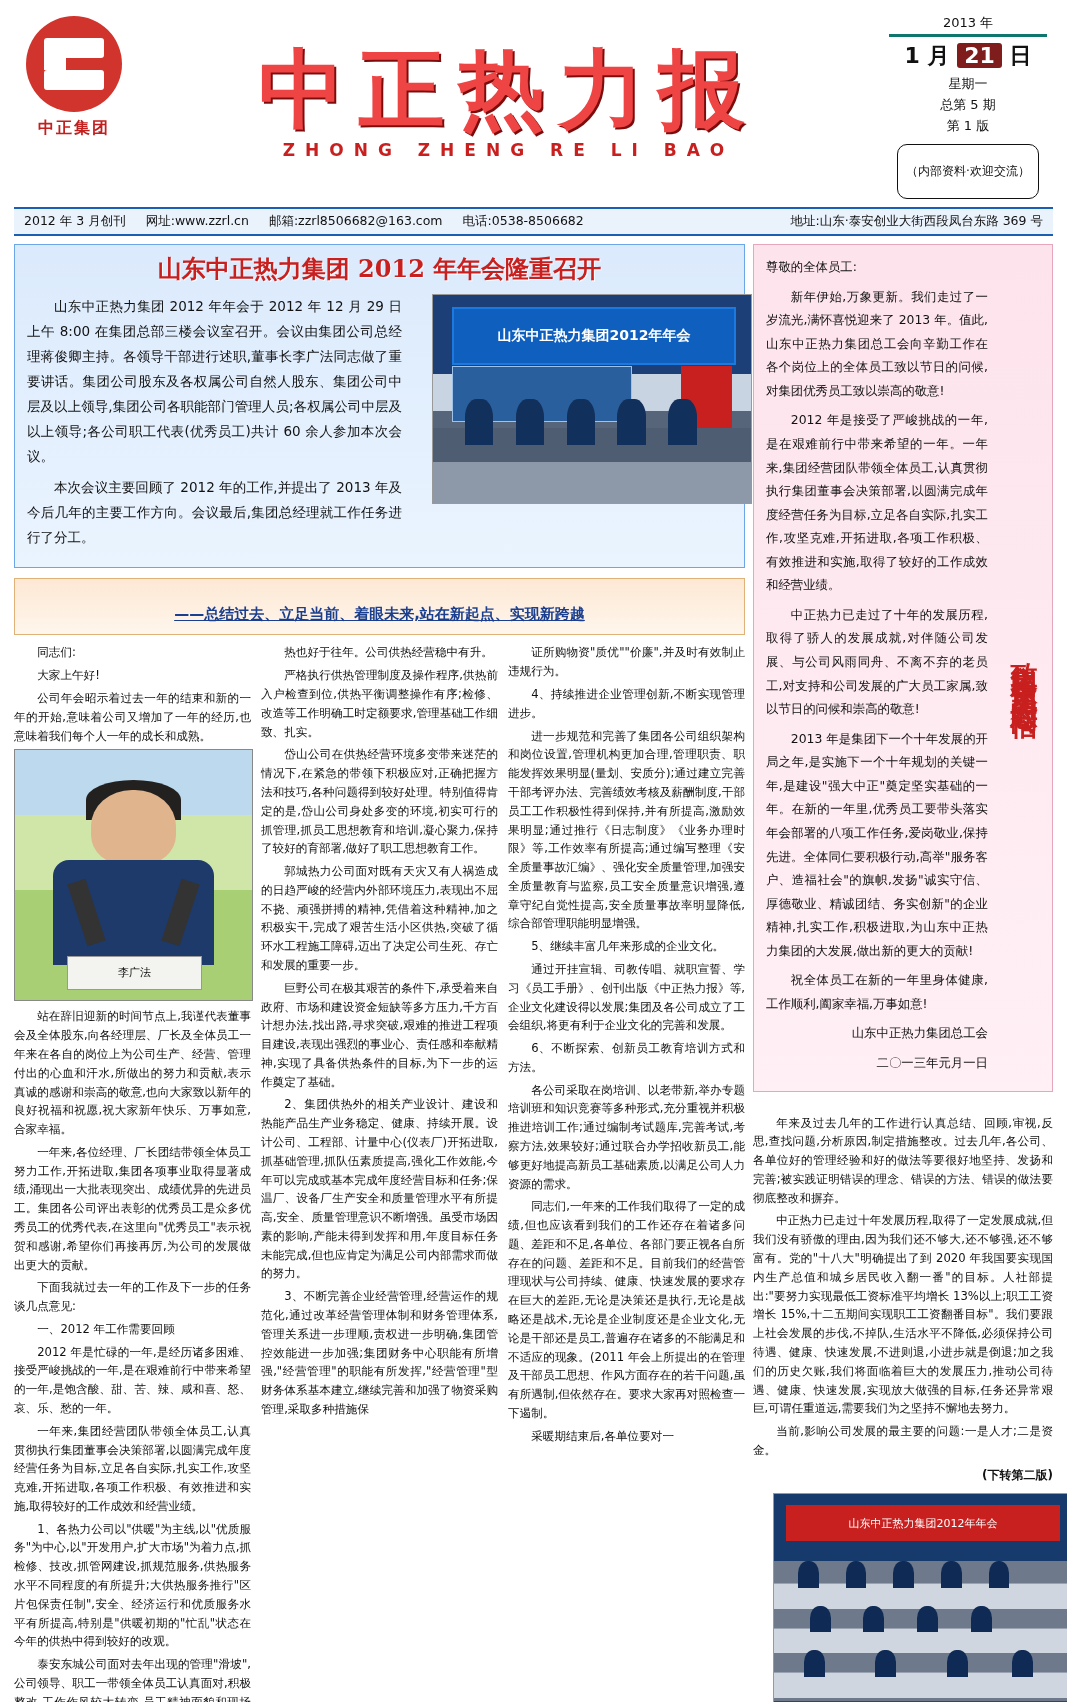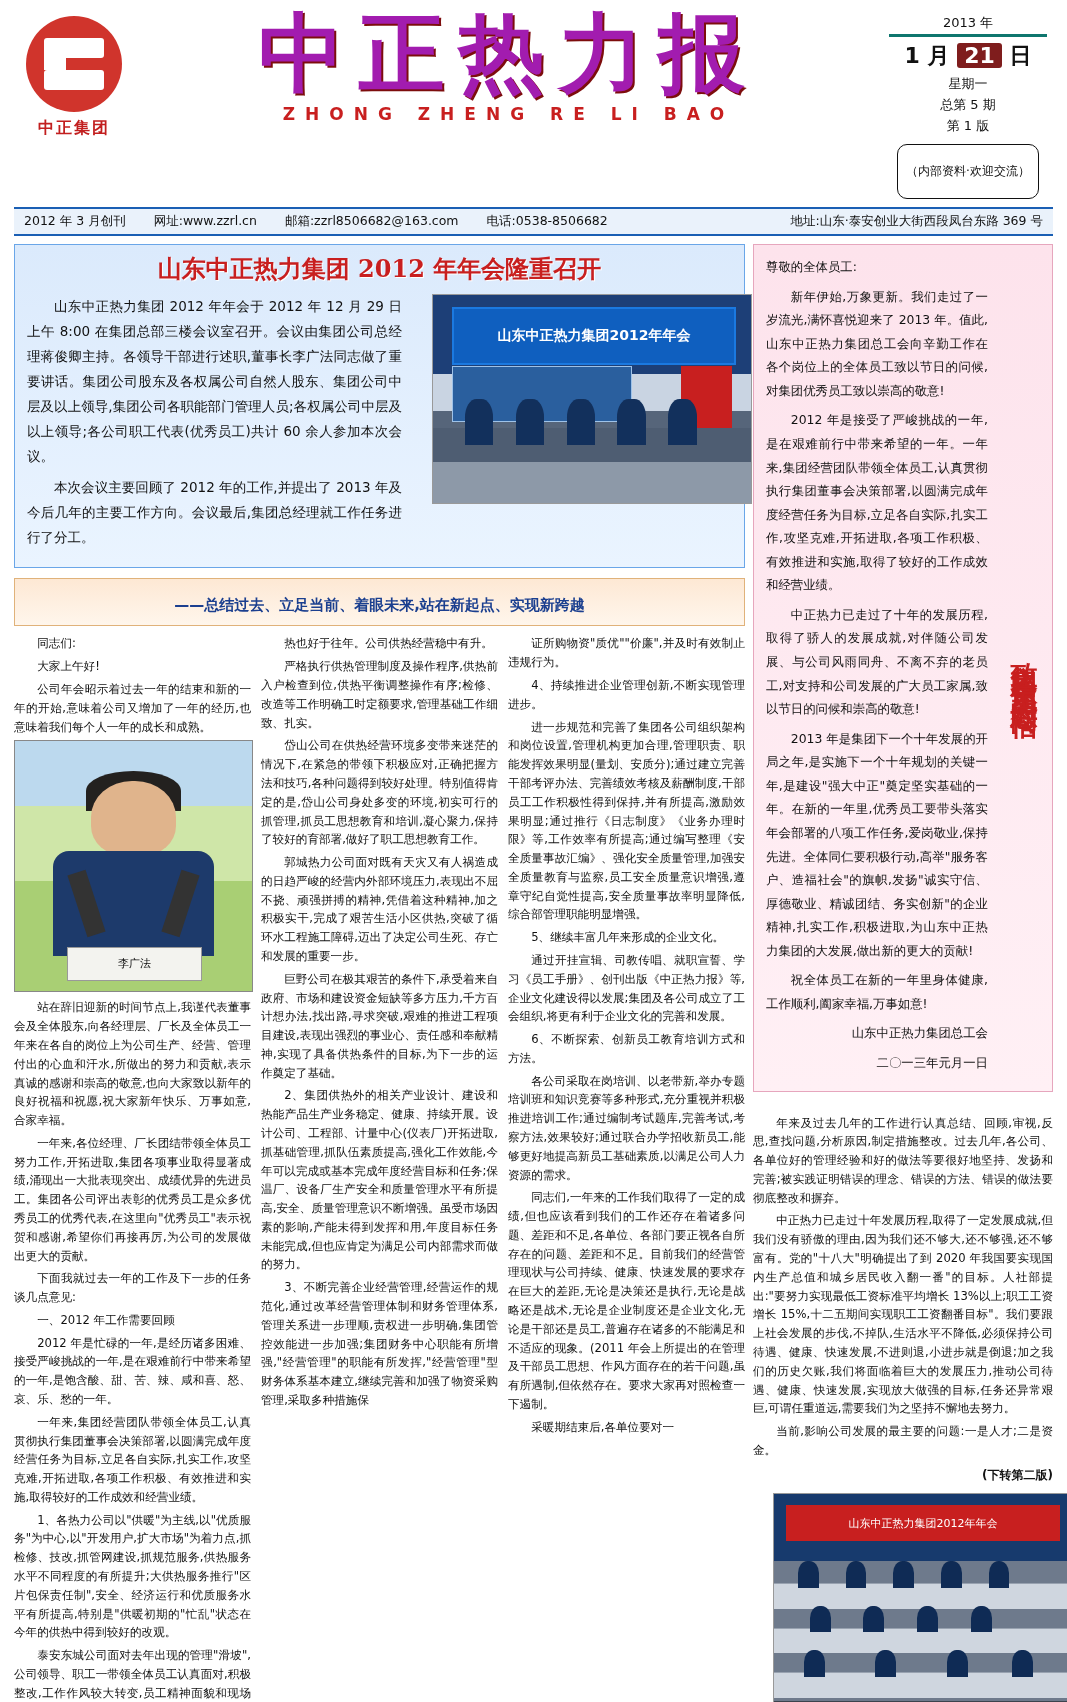--- a/index.html
+++ b/index.html
@@ -7,30 +7,30 @@
   .page{width:1067px;min-height:1702px;position:relative;padding:0;box-sizing:border-box;background:#fff;}
   
   .masthead{display:flex;align-items:flex-start;padding:10px 14px 0 14px;}
   .logo-col{width:120px;flex:0 0 120px;text-align:center;padding-top:6px;}
   .logo-mark{width:96px;height:96px;border-radius:50%;background:#d0342c;margin:0 auto;position:relative;overflow:hidden;}
   .logo-mark:before{content:"";position:absolute;left:18px;top:22px;width:60px;height:20px;background:#fff;border-radius:3px;}
   .logo-mark:after{content:"";position:absolute;left:18px;top:54px;width:60px;height:20px;background:#fff;border-radius:3px;}
   .logo-mark .bar-mid{position:absolute;left:18px;top:38px;width:22px;height:16px;background:#fff;}
   .logo-text{font-size:16px;font-weight:bold;color:#c21f1f;letter-spacing:2px;margin-top:6px;font-family:"DejaVu Sans",sans-serif;}
   .title-col{flex:1;text-align:center;}
-  .paper-title{font-size:86px;line-height:1;font-weight:bold;color:#a21caf;letter-spacing:14px;font-family:"DejaVu Serif","Liberation Serif",serif;text-shadow:2px 2px 0 #7d0d0d;}
+  .paper-title{font-size:86px;line-height:1;font-weight:bold;color:#ef4444;letter-spacing:14px;font-family:"DejaVu Serif","Liberation Serif",serif;text-shadow:2px 2px 0 #7d0d0d;margin-top:36px;}
   .pinyin{font-size:17px;font-weight:bold;color:#c81f1f;letter-spacing:10px;margin-top:8px;}
   .date-col{width:170px;flex:0 0 170px;border:0;padding-top:4px;text-align:center;font-size:13px;}
   .date-col .yr{border-bottom:3px solid #0f766e;padding-bottom:2px;margin:0 6px 4px 6px;}
   .date-line{font-size:22px;font-weight:bold;margin:4px 0;}
   .date-line .day{background:#7f1d1d;color:#fff;padding:0 7px;border-radius:3px;}
   .date-col .sm{font-size:13px;margin:3px 0;}
   .date-col .note{border:1px solid #111;border-radius:10px;display:inline-block;padding:18px 8px;margin-top:6px;font-size:12px;}
   
-  .inforow{display:flex;align-items:flex-start;margin:8px 14px 0 14px;border-top:2px solid #1a5fb4;border-bottom:2px solid #1a5fb4;background:#eaf2fb;font-size:12.5px;padding:4px 0;gap:8px;}
+  .inforow{display:flex;align-items:flex-start;margin:8px 14px 0 14px;border-top:2px solid #1a5fb4;border-bottom:2px solid #1a5fb4;background:#eaf2fb;font-size:12.5px;padding:4px 0;}
   .inforow > div{padding:0 10px;flex:0 0 auto;}
   .inforow .grow{flex:1 1 auto;}
   
   .content{display:flex;margin:8px 14px 0 14px;gap:8px;}
   .left{flex:1 1 auto;}
   .right{flex:0 0 300px;}
   
   .lead{border:1px solid #6aa6e8;background:linear-gradient(#dbeafc,#eaf4ff);padding:10px 12px 12px 12px;}
   .lead h1{margin:0 0 10px 0;font-size:24px;line-height:1.2;color:#c81f1f;text-align:center;font-family:"DejaVu Serif",serif;font-weight:bold;text-shadow:1px 1px 0 #fff;}
   .lead-body{display:flex;gap:10px;}
@@ -41,21 +41,21 @@
   .ph-meeting{height:210px;background:linear-gradient(#1d3f77 0 38%,#c9d4e2 38% 56%,#56657a 56% 100%);position:relative;overflow:hidden;}
   .ph-meeting .banner{position:absolute;left:6%;top:6%;width:88%;height:26%;background:#0f5fbf;border:2px solid #1b79e0;color:#fff;font-size:14px;font-weight:bold;display:flex;align-items:center;justify-content:center;text-align:center;}
   .ph-meeting .screen{position:absolute;left:6%;top:34%;width:56%;height:26%;background:#2a5f9e;border:1px solid #9ec2e8;}
   .ph-meeting .flag{position:absolute;right:6%;top:34%;width:16%;height:30%;background:#c81f1f;}
   .ph-meeting .desk{position:absolute;left:0;bottom:0;width:100%;height:36%;background:#4e5d72;}
   .ph-meeting .desk:before{content:"";position:absolute;left:0;top:46%;width:100%;height:54%;background:#8d99a8;}
   .ph-meeting .p{position:absolute;bottom:28%;width:9%;height:22%;background:#12305c;border-radius:40% 40% 0 0;}
   
   .hl2{border:1px solid #e0b27a;background:linear-gradient(#fde8d4,#fff6ec);margin-top:10px;padding:10px 12px;text-align:center;}
   .hl2 .t1{font-size:27px;color:#c81f1f;font-weight:bold;font-family:"DejaVu Serif",serif;line-height:1.25;}
-  .hl2 .t2{font-size:15px;color:#1b3f8f;margin-top:7px;font-weight:bold;}
+  .hl2 .t2{font-size:15px;color:#1b3f8f;margin-top:16px;font-weight:bold;text-decoration:underline;}
   
   .cols{display:flex;gap:10px;margin-top:8px;}
   .col{flex:1 1 0;font-size:11.6px;line-height:1.62;text-align:justify;}
   .col p{margin:0 0 4px 0;text-indent:2em;}
   .portrait{width:100%;height:250px;border:1px solid #888;background:linear-gradient(#cfe6a8 0 56%,#a9cf74 56% 100%);position:relative;overflow:hidden;margin-bottom:6px;}
   .portrait .sky{position:absolute;left:0;top:0;width:100%;height:26%;background:#bcd9ee;}
   .portrait .head{position:absolute;left:32%;top:16%;width:36%;height:30%;background:#e0b48c;border-radius:48% 48% 40% 40%;}
   .portrait .hair{position:absolute;left:30%;top:12%;width:40%;height:16%;background:#23211f;border-radius:50% 50% 0 0;}
   .portrait .body{position:absolute;left:16%;top:44%;width:68%;height:42%;background:#1d3a6b;border-radius:16px 16px 0 0;}
   .portrait .mic{position:absolute;left:26%;top:52%;width:8%;height:26%;background:#333;transform:rotate(-18deg);}

